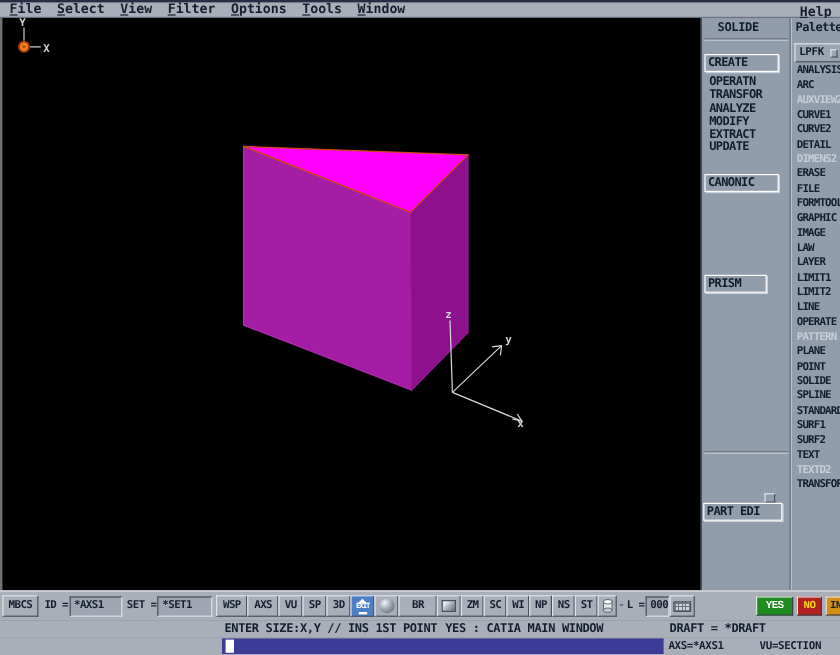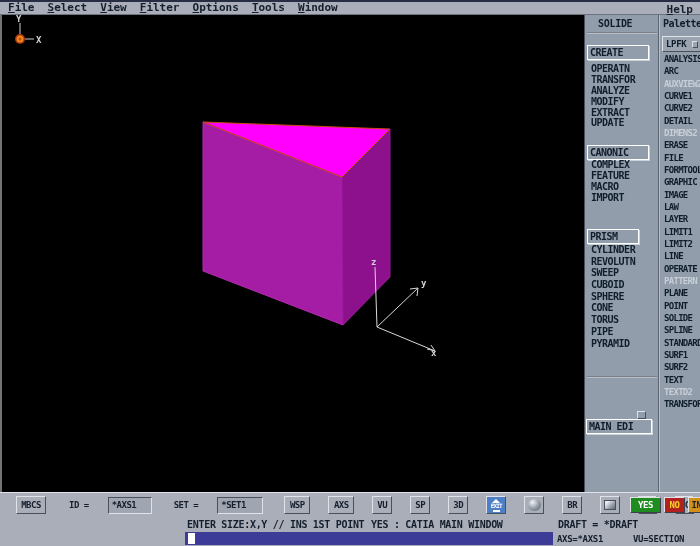--- a/index.html
+++ b/index.html
@@ -52,21 +52,21 @@
   .dd-ind{position:absolute;right:2px;top:4px;width:6px;height:7px;
     background:#9aa5b1;border-top:1px solid #dfe3e8;border-left:1px solid #dfe3e8;
     border-bottom:1px solid #49505b;border-right:1px solid #49505b;}
   .pal-list{position:absolute;left:79px;top:38px;width:37px;}
   .pal-item{height:12.34px;font-size:9px;letter-spacing:-0.7px;line-height:12.34px;
     white-space:nowrap;cursor:default;}
   .pal-item.disabled{color:#c7ced7;}
   
   .toolbar{
     position:absolute;left:0;top:492px;width:700px;height:25px;background:#a9aeb9;
-    border-top:1px solid #dfe3e8;display:flex;align-items:center;gap:18px;padding-left:16px;
+    border-top:1px solid #dfe3e8;display:flex;align-items:center;gap:0;padding-left:2px;
     font-size:9px;font-weight:bold;color:#161f2d;
   }
   .btn{
     height:18px;background:#a9aeb9;flex:none;
     border-top:1px solid #dfe3e8;border-left:1px solid #dfe3e8;
     border-bottom:1px solid #49505b;border-right:1px solid #49505b;
     display:flex;align-items:center;justify-content:center;
     letter-spacing:-0.5px;cursor:default;position:relative;
   }
   .sunken{
@@ -83,21 +83,21 @@
   .exit-bar{width:7px;height:2px;background:#fff;margin-top:1px;}
   .sphere{width:13px;height:12px;border-radius:50%;
     background:radial-gradient(circle at 35% 28%,#f2f4f7,#8d95a1 55%,#545c68);}
   .cube{width:12px;height:10px;border:1px solid #49505b;
     background:linear-gradient(135deg,#e8ebef 20%,#9aa2ae 60%,#636b77);}
   .kbd{width:15px;height:9px;background:#cfd4da;border:1px solid #49505b;
     background-image:repeating-linear-gradient(90deg,#6a7280 0 1px,transparent 1px 3px),
                      repeating-linear-gradient(#6a7280 0 1px,transparent 1px 3px);}
   .yni{position:absolute;top:4px;height:16px;display:flex;align-items:center;justify-content:center;
     font-size:9px;font-weight:bold;border-top:1px solid #dfe3e8;border-left:1px solid #dfe3e8;
-    border-bottom:1px solid #3a414c;border-right:1px solid #3a414c;cursor:default;letter-spacing:-0.5px;}
+    border-bottom:1px solid #3a414c;border-right:1px solid #3a414c;cursor:default;letter-spacing:-0.5px;font-family:Liberation Mono, monospace;}
   .yes{left:630px;width:31px;background:#1f8c1f;color:#fff;}
   .no{left:664px;width:21px;background:#b22020;color:#f2d420;}
   .int{left:688px;width:22px;background:#d29018;color:#1a2430;}
   
   .msgbar{position:absolute;left:0;top:517px;width:700px;height:14px;background:#a9aeb9;
     font-size:10px;font-weight:bold;color:#141e2c;}
   .msgbar span{position:absolute;top:2px;letter-spacing:-0.3px;white-space:nowrap;}
   .statusrow{position:absolute;left:0;top:531px;width:700px;height:15px;background:#a9aeb9;
     font-size:9px;font-weight:bold;color:#141e2c;text-align:right;}
   .statusrow .txt{position:absolute;top:3px;letter-spacing:-0.3px;white-space:nowrap;}
@@ -166,43 +166,26 @@
     <div class="sol-list" style="top:49px;">
       <div class="sol-item">OPERATN</div>
       <div class="sol-item">TRANSFOR</div>
       <div class="sol-item">ANALYZE</div>
       <div class="sol-item">MODIFY</div>
       <div class="sol-item">EXTRACT</div>
       <div class="sol-item">UPDATE</div>
     </div>
 
     <div class="boxed" style="left:2px;top:130px;width:62px;">CANONIC</div>
-    <div class="sol-list" style="top:145px;">
-      <div class="sol-item">COMPLEX</div>
-      <div class="sol-item">FEATURE</div>
-      <div class="sol-item">MACRO</div>
-      <div class="sol-item">IMPORT</div>
-    </div>
 
     <div class="boxed" style="left:2px;top:214px;width:52px;">PRISM</div>
-    <div class="sol-list" style="top:229px;">
-      <div class="sol-item tall">CYLINDER</div>
-      <div class="sol-item tall">REVOLUTN</div>
-      <div class="sol-item tall">SWEEP</div>
-      <div class="sol-item tall">CUBOID</div>
-      <div class="sol-item tall">SPHERE</div>
-      <div class="sol-item tall">CONE</div>
-      <div class="sol-item tall">TORUS</div>
-      <div class="sol-item tall">PIPE</div>
-      <div class="sol-item tall">PYRAMID</div>
-    </div>
 
     <div class="ridge" style="left:2px;top:361px;width:70px;"></div>
     <div style="position:absolute;left:52px;top:396px;width:9px;height:8px;background:#919dab;border-top:1px solid #dfe3e8;border-left:1px solid #dfe3e8;border-bottom:1px solid #49505b;border-right:1px solid #49505b;"></div>
-    <div class="boxed" style="left:1px;top:404px;width:66px;">MAIN EDI</div>
+    <div class="boxed" style="left:1px;top:404px;width:66px;">PART EDI</div>
 
     <div class="pal-title">Palettes:</div>
     <div class="dropdown">
       <span>LPFK</span>
       <span class="dd-ind"></span>
     </div>
     <div class="pal-list">
       <div class="pal-item">ANALYSIS</div>
       <div class="pal-item">ARC</div>
       <div class="pal-item disabled">AUXVIEW2</div>
@@ -247,21 +230,21 @@
     <div class="btn" style="width:20px;">SP</div>
     <div class="btn" style="width:20px;">3D</div>
     <div class="btn btn-exit" style="width:20px;">
       <span class="exit-tri"></span>
       <span class="exit-txt">EXIT</span>
       <span class="exit-bar"></span>
     </div>
     <div class="btn" style="width:20px;">
       <span class="sphere"></span>
     </div>
-    <div class="btn" style="width:20px;">BR</div>
+    <div class="btn" style="width:32px;">BR</div>
     <div class="btn" style="width:20px;">
       <span class="cube"></span>
     </div>
     <div class="btn" style="width:19px;">ZM</div>
     <div class="btn" style="width:19px;">SC</div>
     <div class="btn" style="width:19px;">WI</div>
     <div class="btn" style="width:19px;">NP</div>
     <div class="btn" style="width:19px;">NS</div>
     <div class="btn" style="width:19px;">ST</div>
     <div class="btn" style="width:16px;">

